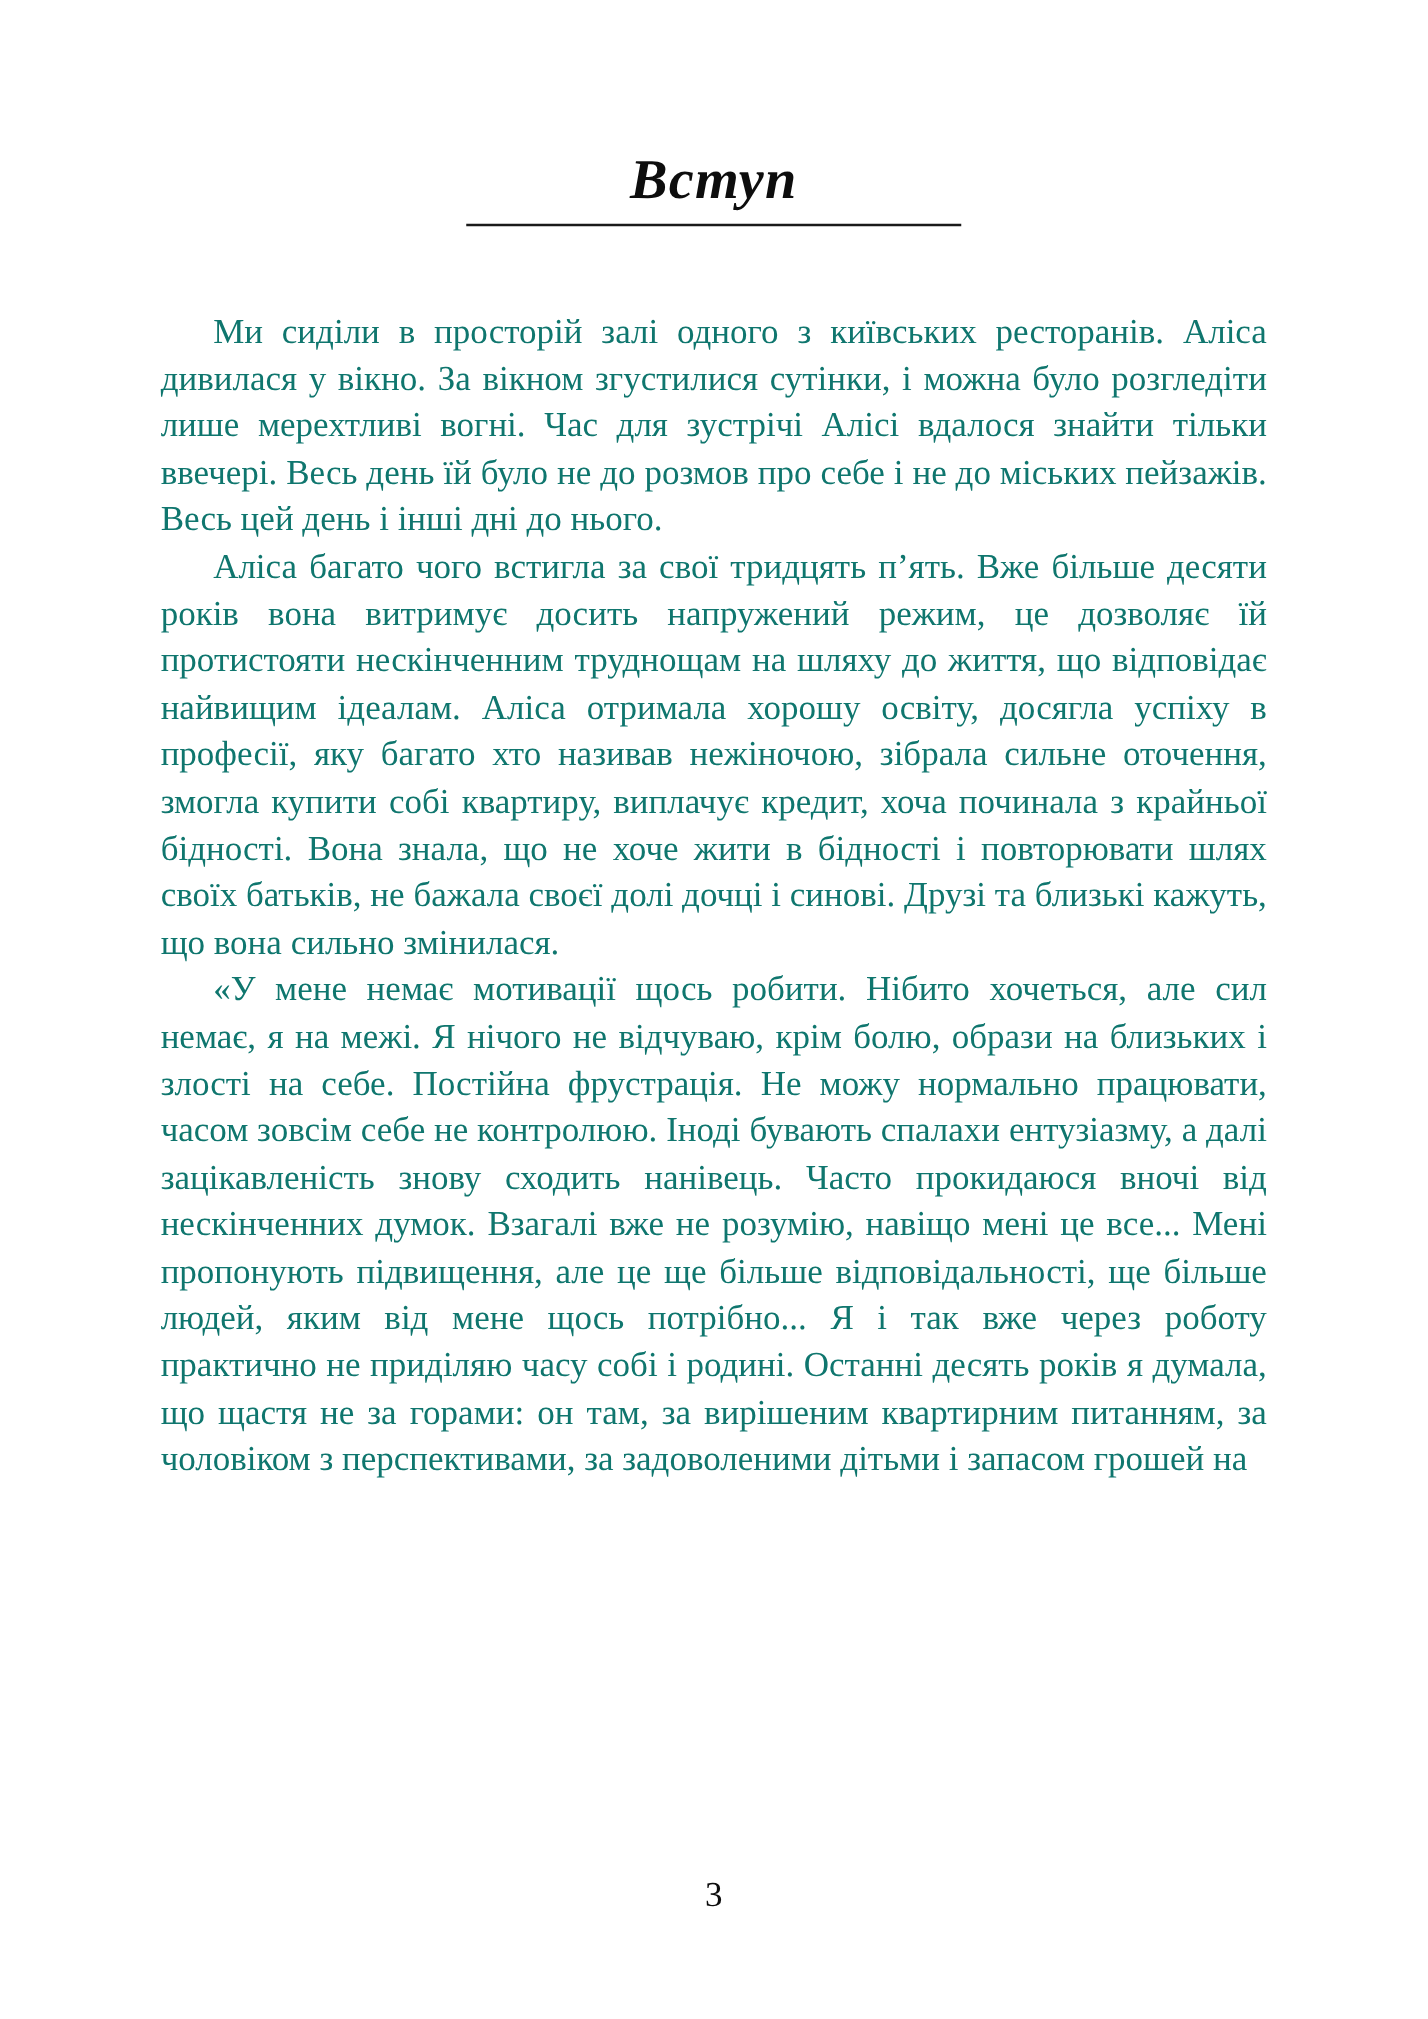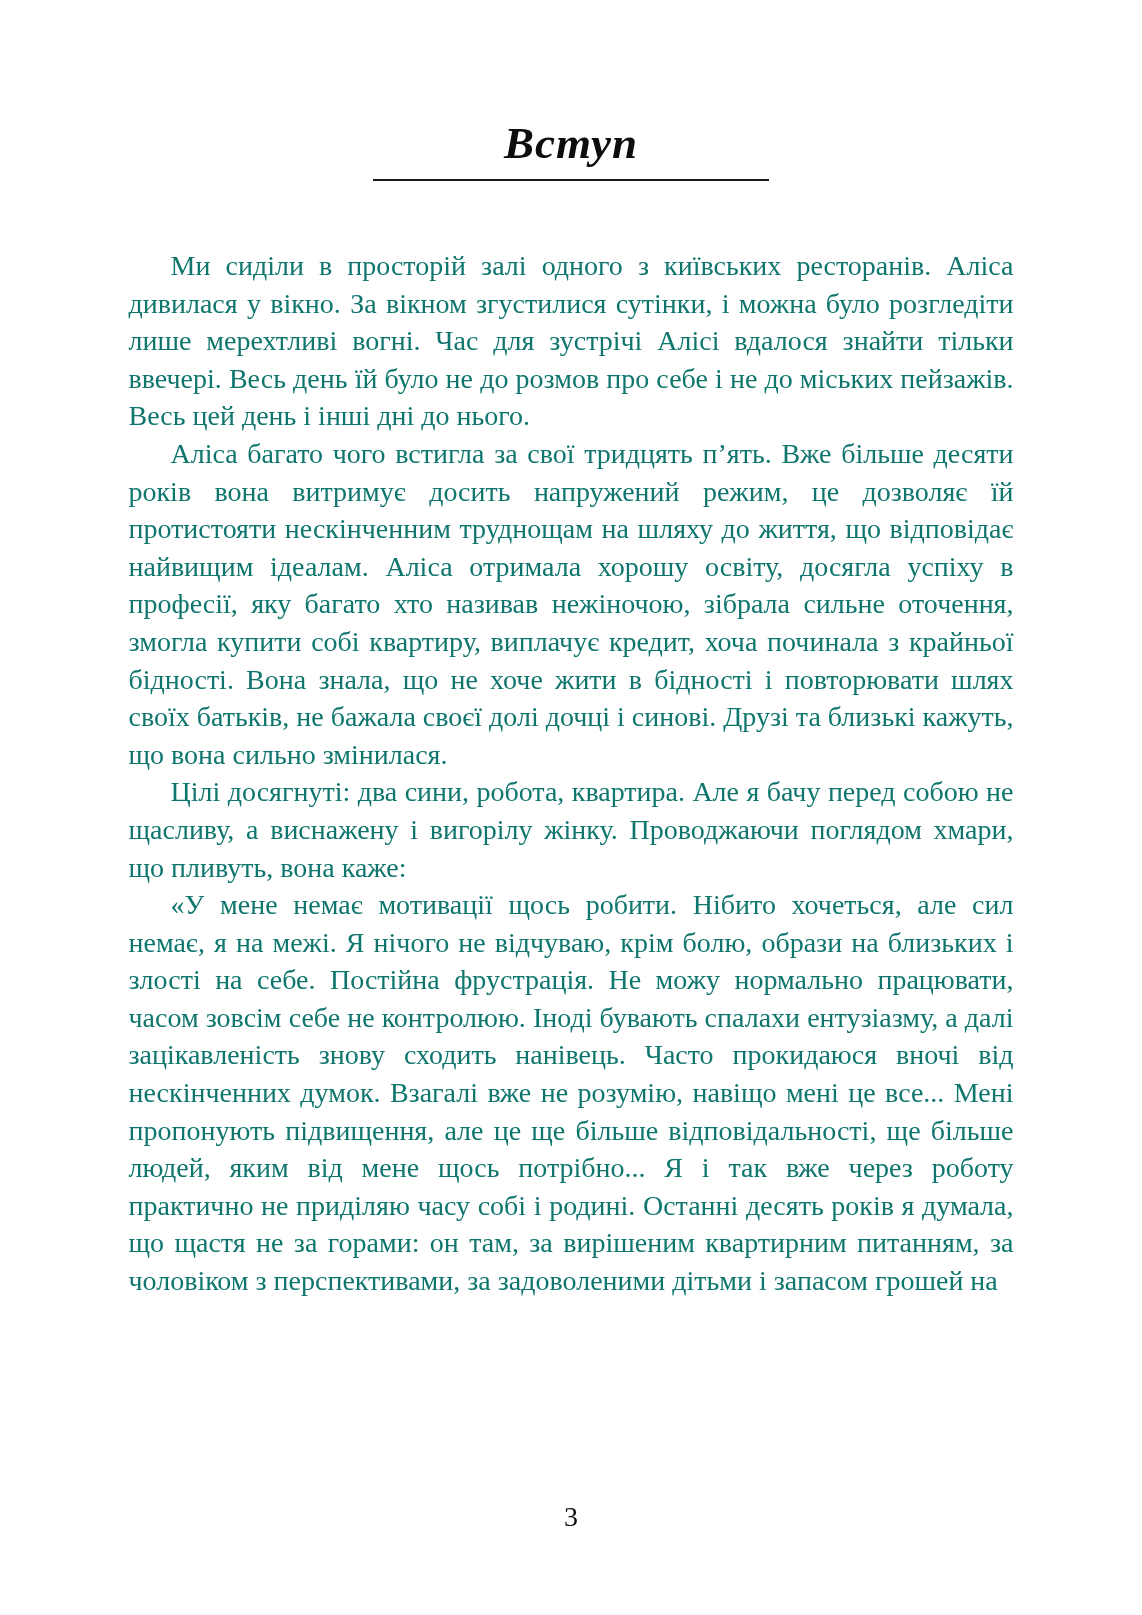--- a/index.html
+++ b/index.html
@@ -69,21 +69,20 @@
 <div class="page">
 
   <header class="chapter-header">
     <h1 class="chapter-title">Вступ</h1>
     <div class="title-rule"></div>
   </header>
 
   <main class="body-text">
       <p class="para">Ми сиділи в просторій залі одного з київських ресторанів. Аліса дивилася у вікно. За вікном згустилися сутінки, і можна було розгледіти лише мерехтливі вогні. Час для зустрічі Алісі вдалося знайти тільки ввечері. Весь день їй було не до розмов про себе і не до міських пейзажів. Весь цей день і інші дні до нього.</p>
       <p class="para">Аліса багато чого встигла за свої тридцять п’ять. Вже більше десяти років вона витримує досить напружений режим, це дозволяє їй протистояти нескінченним труднощам на шляху до життя, що відповідає найвищим ідеалам. Аліса отримала хорошу освіту, досягла успіху в професії, яку багато хто називав нежіночою, зібрала сильне оточення, змогла купити собі квартиру, виплачує кредит, хоча починала з крайньої бідності. Вона знала, що не хоче жити в бідності і повторювати шлях своїх батьків, не бажала своєї долі дочці і синові. Друзі та близькі кажуть, що вона сильно змінилася.</p>
-      <p class="para">Цілі досягнуті: два сини, робота, квартира. Але я бачу перед собою не щасливу, а виснажену і вигорілу жінку. Проводжаючи поглядом хмари, що пливуть, вона каже:</p>
       <p class="para">«У мене немає мотивації щось робити. Нібито хочеться, але сил немає, я на межі. Я нічого не відчуваю, крім болю, образи на близьких і злості на себе. Постійна фрустрація. Не можу нормально працювати, часом зовсім себе не контролюю. Іноді бувають спалахи ентузіазму, а далі зацікавленість знову сходить нанівець. Часто прокидаюся вночі від нескінченних думок. Взагалі вже не розумію, навіщо мені це все... Мені пропонують підвищення, але це ще більше відповідальності, ще більше людей, яким від мене щось потрібно... Я і так вже через роботу практично не приділяю часу собі і родині. Останні десять років я думала, що щастя не за горами: он там, за вирішеним квартирним питанням, за чоловіком з перспективами, за задоволеними дітьми і запасом грошей на</p>
     </main>
 
   <footer class="page-footer">
     <span class="page-number">3</span>
   </footer>
 
 </div>
 
 </body></html>

